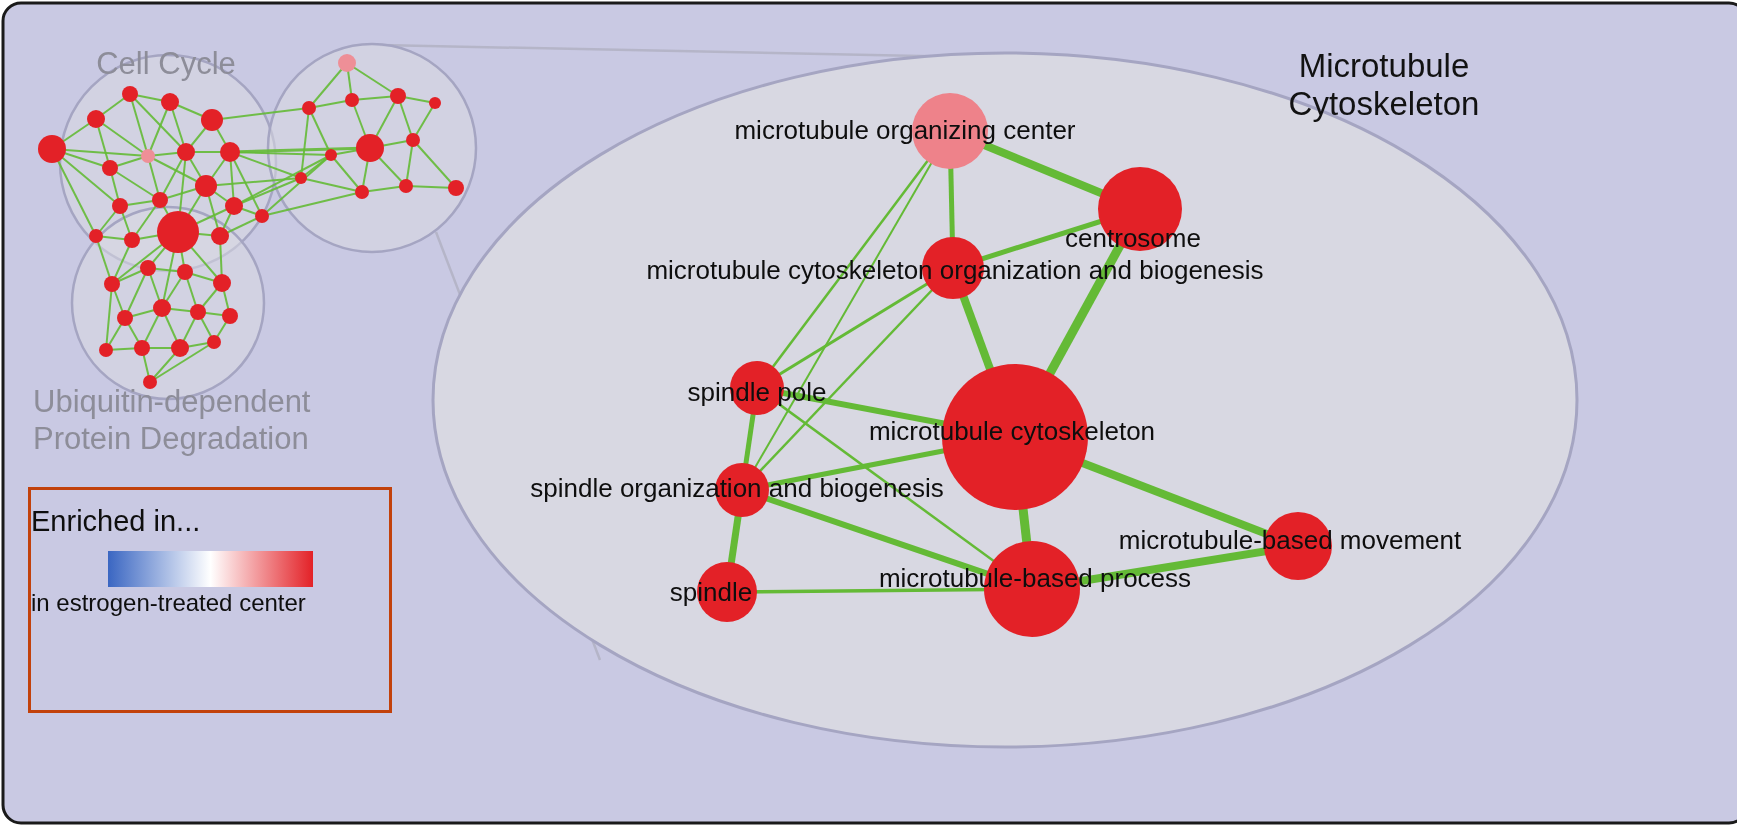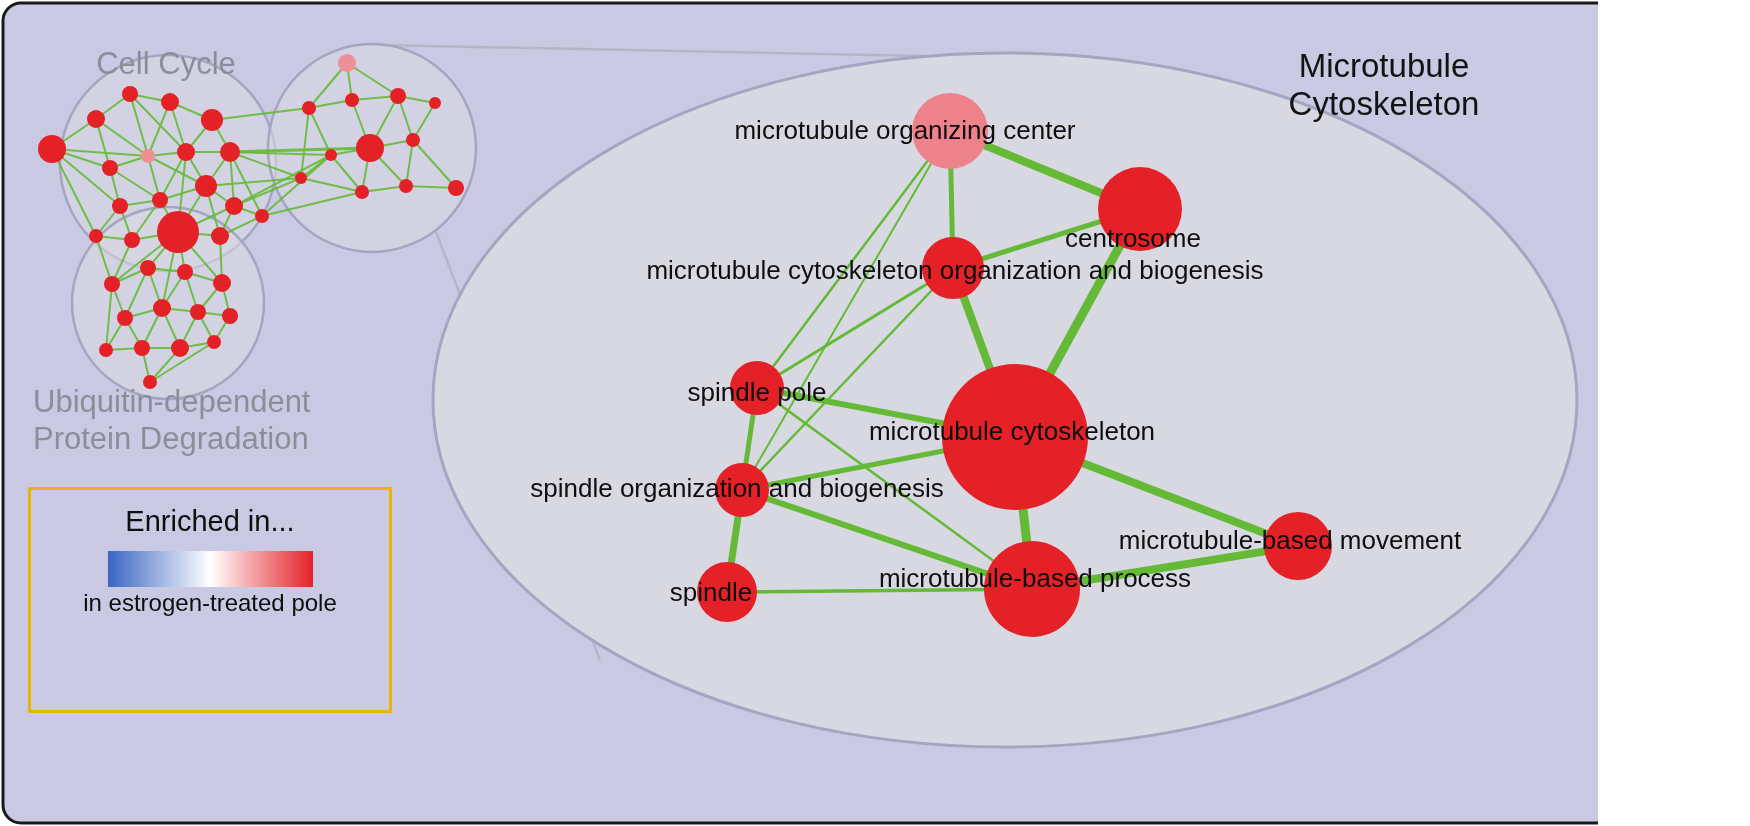--- a/index.html
+++ b/index.html
@@ -1,24 +1,24 @@
 <!DOCTYPE html>
 <html><head>
 <meta charset="utf-8">
 <style>
   html,body{margin:0;padding:0;background:#ffffff;}
-  .stage{position:relative;width:1598px;height:826px;font-family:"Liberation Sans",sans-serif;overflow:hidden;}
+  .stage{position:relative;width:1737px;height:826px;font-family:"Liberation Sans",sans-serif;overflow:hidden;}
   .stage svg{position:absolute;left:0;top:0;}
   text{font-family:"Liberation Sans",sans-serif;}
   .cluster-title{font-size:31px;fill:#8d8d99;text-anchor:middle;}
   .cluster-title-left{font-size:31px;fill:#8d8d99;text-anchor:start;}
   .detail-title{font-size:33px;fill:#121212;text-anchor:middle;}
   .dlabel{font-size:26px;fill:#0e0e0e;text-anchor:middle;}
-  .legend{position:absolute;left:28px;top:487px;width:364px;height:226px;border:3px solid #eab308;
-          box-sizing:border-box;text-align:center;color:#0e0e0e;}
+  .legend{position:absolute;left:28px;top:487px;width:364px;height:226px;border:3px solid #c2410c;
+          box-sizing:border-box;color:#0e0e0e;}
   .legend-title{font-size:29px;margin-top:15px;}
   .legend-bar{width:205px;height:36px;margin:13px auto 0;}
   .legend-row{display:flex;justify-content:space-between;width:252px;margin:6px auto 2px;font-size:29px;}
   .legend-sub{font-size:24px;line-height:31px;}
 </style>
 </head>
 <body>
 
 <div class="stage">
   <svg width="1750" height="826" viewBox="0 0 1750 826">
@@ -243,15 +243,15 @@
         <text x="737" y="497" class="dlabel">spindle organization and biogenesis</text>
         <text x="1290" y="549" class="dlabel">microtubule-based movement</text>
         <text x="711" y="601" class="dlabel">spindle</text>
         <text x="1035" y="587" class="dlabel">microtubule-based process</text>
       </g>
   </svg>
 
   <div class="legend">
     <div class="legend-title">Enriched in...</div>
     <div class="legend-bar" id="legendBar" style="background: linear-gradient(90deg, rgb(58, 102, 194) 0%, rgb(255, 255, 255) 50%, rgb(227, 33, 39) 100%);"></div>
-    <div class="legend-sub">in estrogen-treated pole</div>
+    <div class="legend-sub">in estrogen-treated center</div>
   </div>
 </div>
 
 </body></html>

